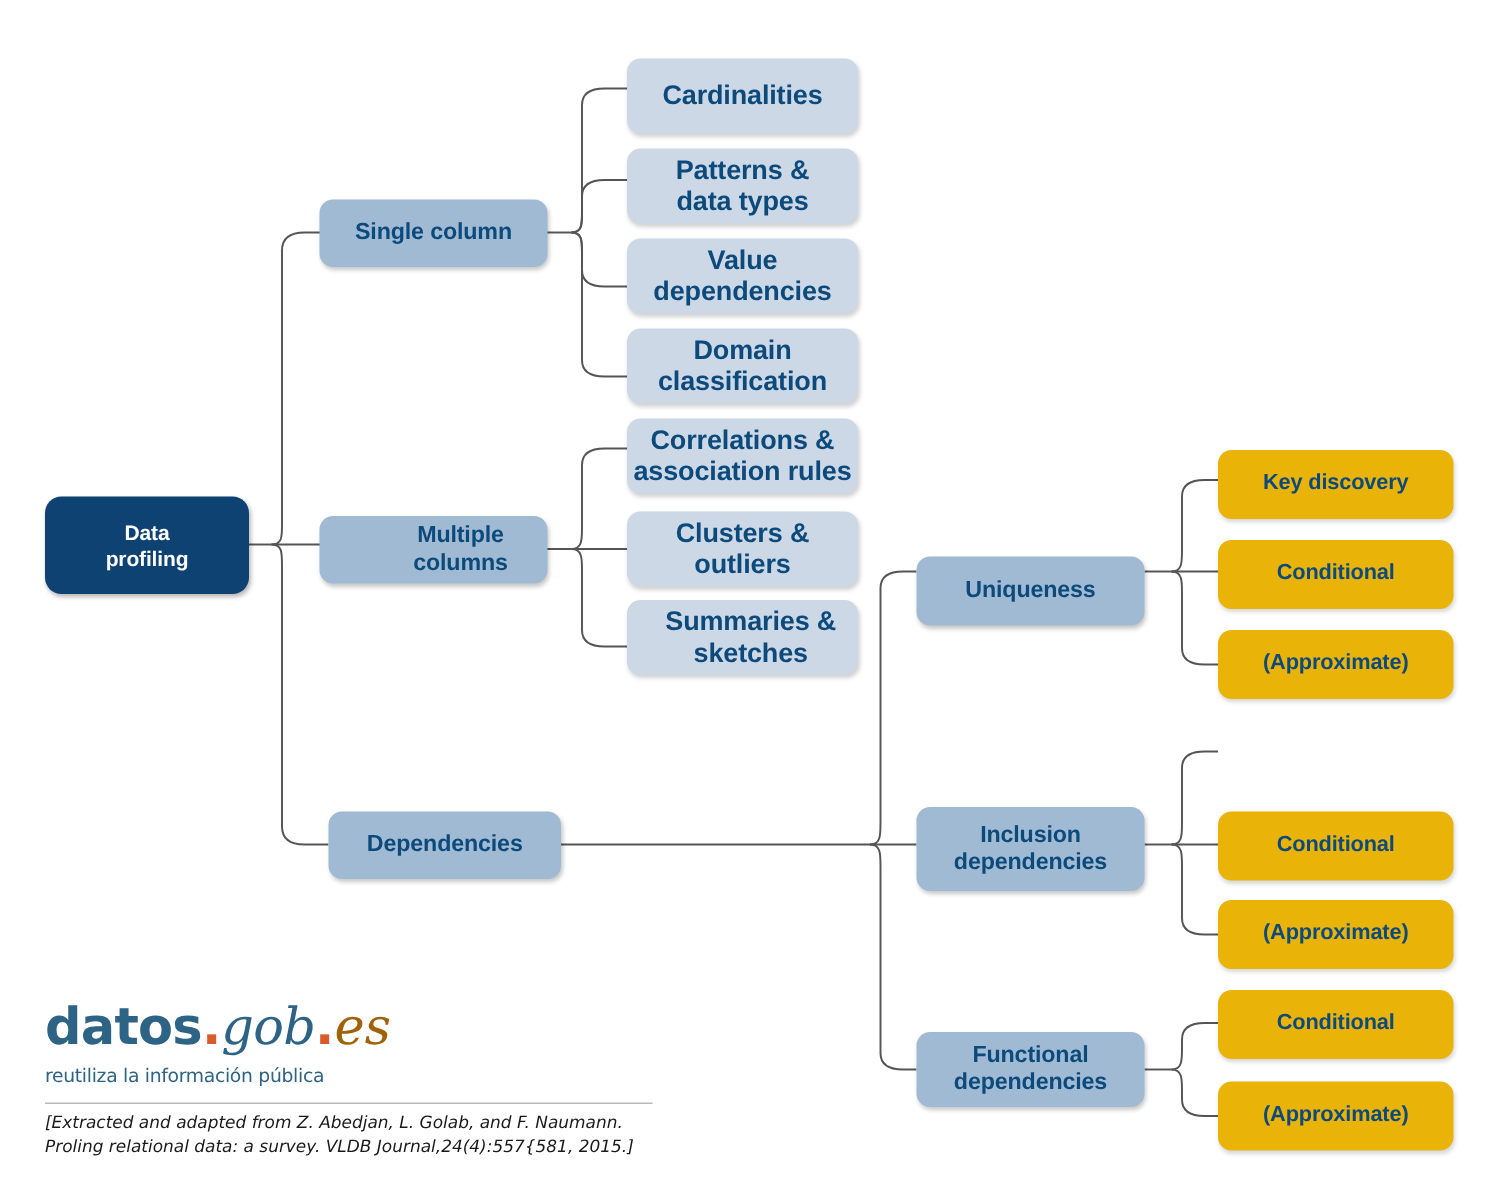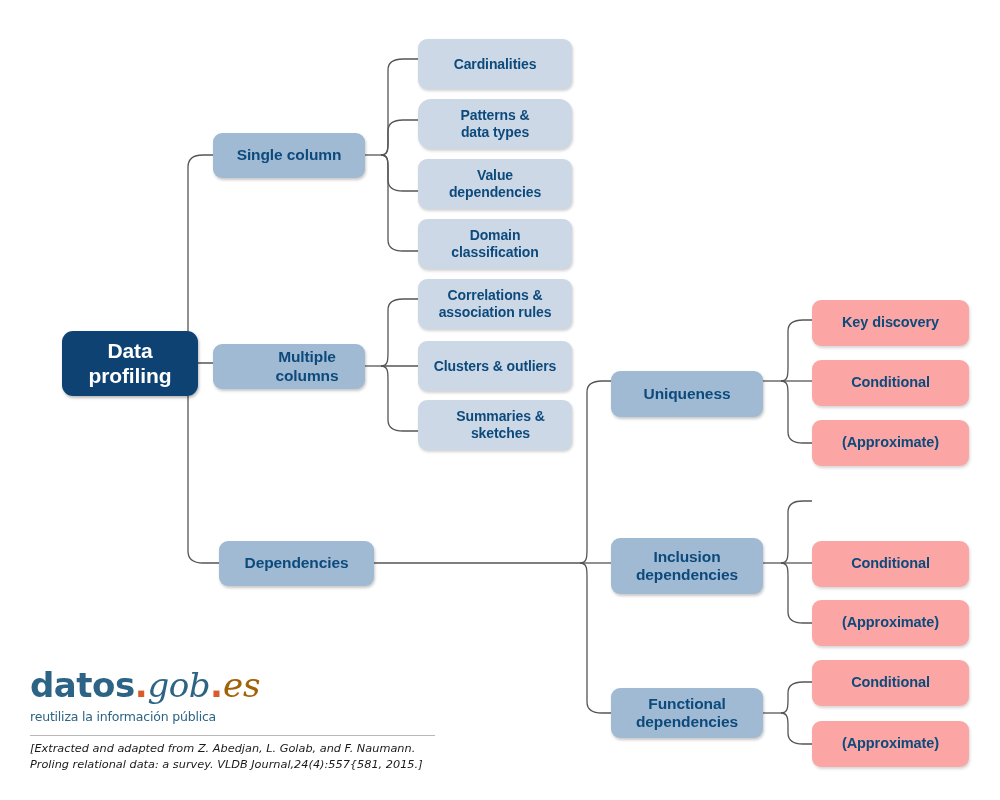--- a/index.html
+++ b/index.html
@@ -37,37 +37,36 @@
     border-radius: 9px;
     line-height: 1.18;
     letter-spacing: -0.1px;
     font-weight: bold;
     color: #0d4a7c;
     white-space: pre-line;
   }
   .node.root {
     background: #0e4273;
     color: #ffffff;
-    font-size: 21px;
+    font-size: 14px;
     border-radius: 11px;
     box-shadow: 1px 2px 3px rgba(0,0,0,0.28);
-    margin-left: 32px;
   }
   .node.level1 {
     background: #a0bad4;
     font-size: 15.5px;
     box-shadow: 1px 2px 3px rgba(0,0,0,0.22);
   }
   .node.level2 {
     background: #ccd8e6;
-    font-size: 14px;
+    font-size: 18px;
     box-shadow: 1px 2px 3px rgba(0,0,0,0.18);
   }
   .node.level3 {
-    background: #fca5a5;
+    background: #eab308;
     font-size: 14.5px;
     box-shadow: 1px 2px 3px rgba(0,0,0,0.16);
   }
 
   
   #footer {
     position: absolute;
     left: 30px;
     top: 668px;
     width: 430px;
@@ -175,21 +174,21 @@
   <div class="node root" style="left:30px; top:331px; width:136px; height:65px;">Data
 profiling</div>
 
   <div class="node level1" style="left:213px; top:133px; width:152px; height:45px;">Single column</div>
 
   <div class="node level1" style="left:213px; top:344px; width:152px; height:45px;padding-left:36px;">Multiple columns</div>
 
   <div class="node level1" style="left:219px; top:541px; width:155px; height:45px;">Dependencies</div>
 
   <div class="node level2" style="left:418px; top:39px; width:154px; height:50px;">Cardinalities</div>
-  <div class="node level2" style="left:418px; top:99px; width:154px; height:50px;border-radius:13px;">Patterns &amp;
+  <div class="node level2" style="left:418px; top:99px; width:154px; height:50px;">Patterns &amp;
 data types</div>
   <div class="node level2" style="left:418px; top:159px; width:154px; height:50px;">Value
 dependencies</div>
   <div class="node level2" style="left:418px; top:219px; width:154px; height:50px;">Domain
 classification</div>
 
   <div class="node level2" style="left:418px; top:279px; width:154px; height:50px;">Correlations &amp;
 association rules</div>
   <div class="node level2" style="left:418px; top:341px; width:154px; height:50px;">Clusters &amp; outliers</div>
   <div class="node level2" style="left:418px; top:400px; width:154px; height:50px;padding-left:11px;">Summaries &amp;

